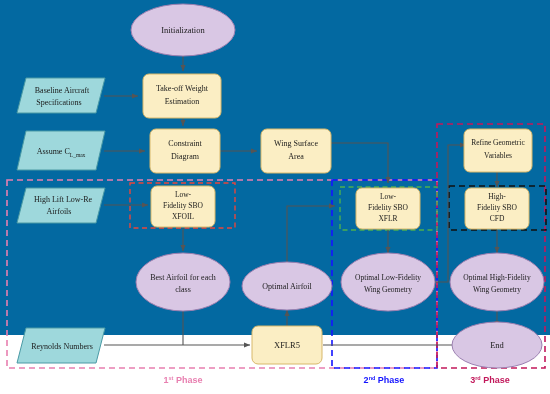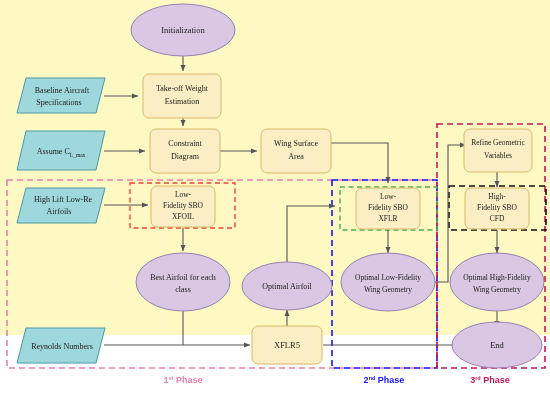--- a/index.html
+++ b/index.html
@@ -1,18 +1,18 @@
 <!DOCTYPE html>
 <html><head>
 <meta charset="utf-8">
 <style>
   html,body{margin:0;padding:0;background:#ffffff;}
   body{width:550px;height:394px;overflow:hidden;
        font-family:"Liberation Serif", serif;}
-  #root{position:relative;width:550px;height:335px;background:#fef9c3;}
+  #root{position:relative;width:550px;height:335px;background:#0369a1;}
   svg{position:absolute;left:0;top:0;width:550px;height:394px;}
   .node-text{font-family:"Liberation Serif", serif;fill:#1a1a1a;text-anchor:middle;}
   .phase-label{font-family:"Liberation Sans", sans-serif;font-size:9px;font-weight:bold;text-anchor:middle;}
   .sub{font-size:5.5px;}
   .supsm{font-size:5.5px;}
 </style>
 </head>
 <body>
 
 <div id="root">

